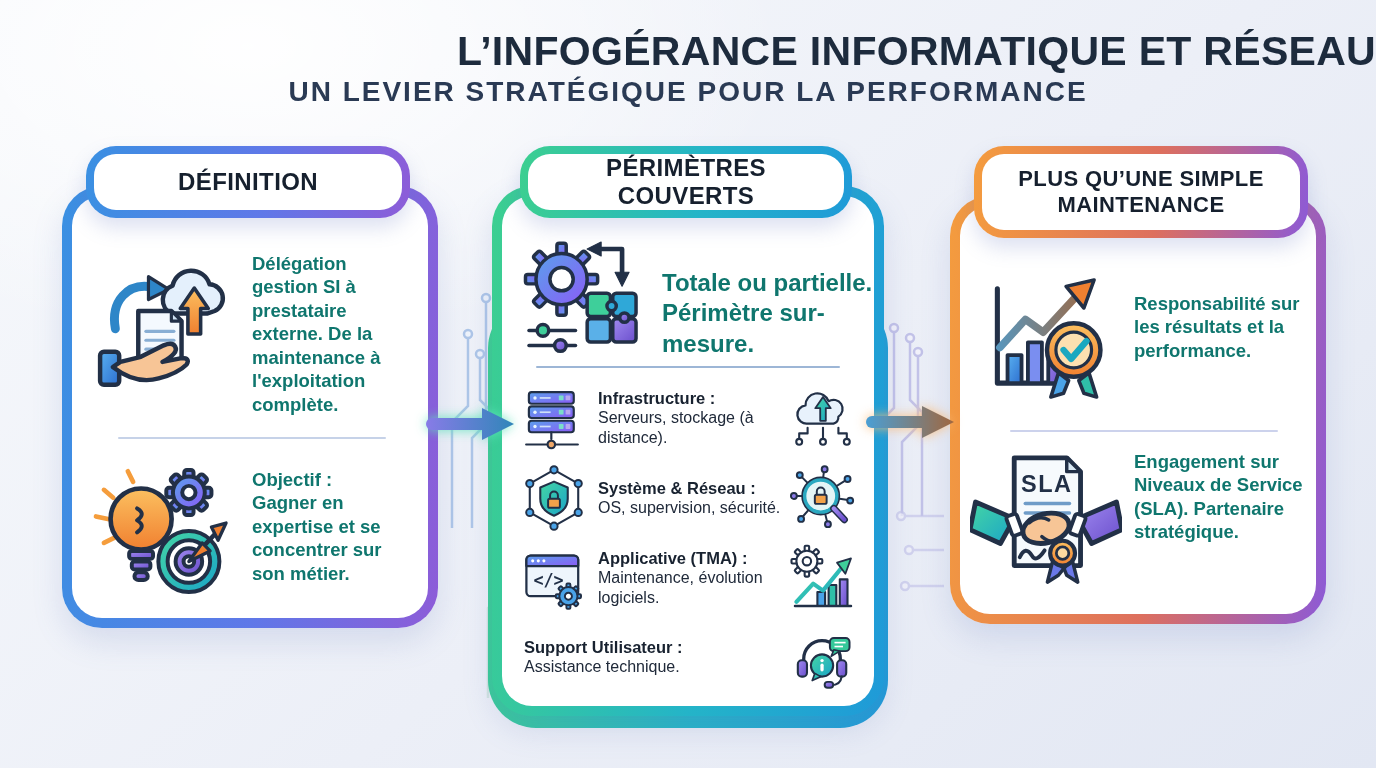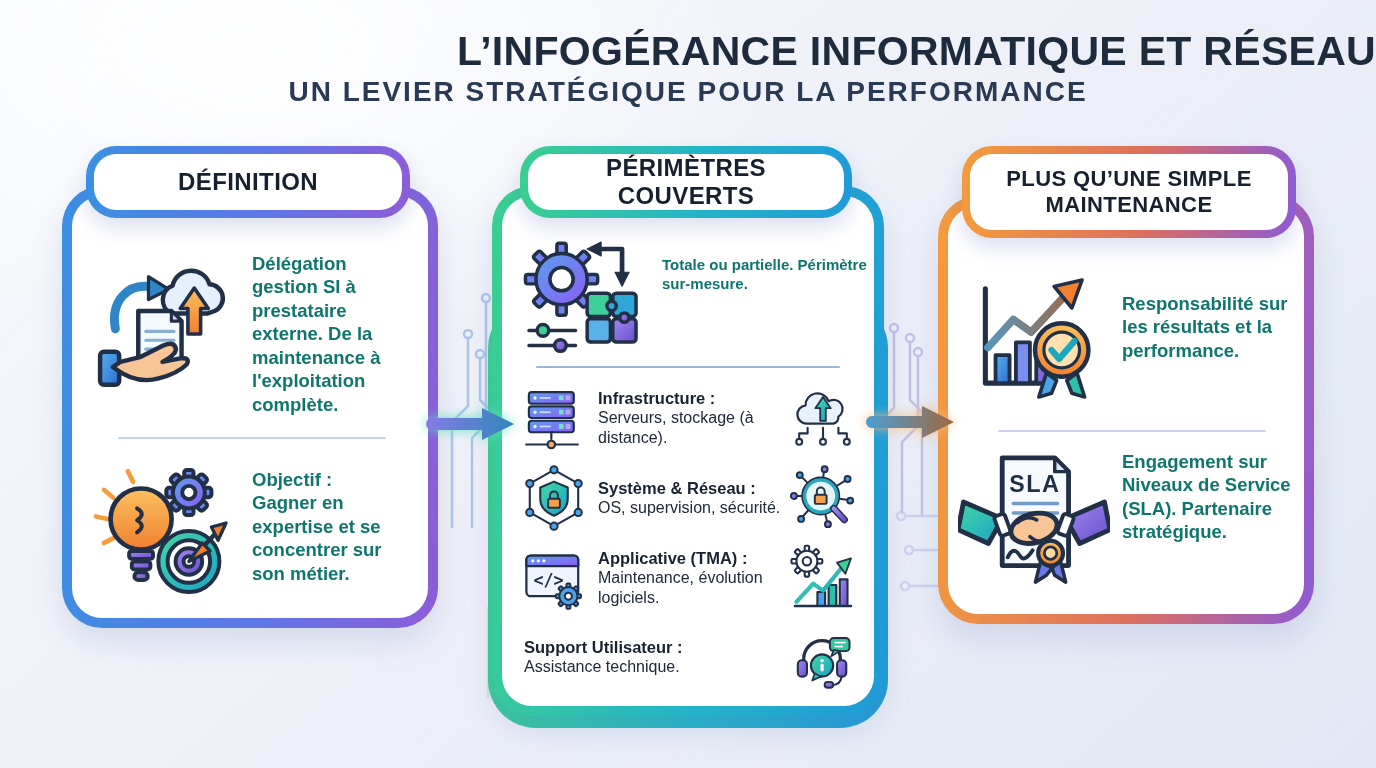--- a/index.html
+++ b/index.html
@@ -16,21 +16,21 @@
     letter-spacing:.3px; color:#1d2b3d; }
   .hdr-sub { top:76px; left:0; width:100%; text-align:center; font-size:28px; font-weight:700;
     letter-spacing:2px; color:#2a3a54; }
 
   
   .panel { border-radius:40px; padding:10px; z-index:2;
     box-shadow:0 14px 30px rgba(100,120,190,.18); }
   .panel-inner { position:relative; width:100%; height:100%; background:#fff; border-radius:30px; }
   .g-def { background:linear-gradient(95deg,#3a90e2 0%,#5f78e8 55%,#8d5cd8 100%); }
   .g-per { background:linear-gradient(95deg,#3ccf90 0%,#24b4c8 55%,#1f9ad8 100%); }
-  .g-mai { background:linear-gradient(95deg,#f49c3e 0%,#dd6f5e 55%,#8d5ad6 100%); }
+  .g-mai { background:linear-gradient(95deg,#f49c3e 0%,#dd6f5e 55%,#8d5ad6 100%);margin-left:12px; }
   .echo { border-radius:48px; z-index:1; }
 
   .pill { border-radius:30px; padding:8px; z-index:4;
     box-shadow:0 10px 20px rgba(100,120,190,.22); }
   .pill-inner { width:100%; height:100%; background:#fff; border-radius:22px;
     display:flex; align-items:center; justify-content:center; text-align:center; padding:0 12px; }
   .pill-txt { font-weight:800; color:#16202e; letter-spacing:.4px; }
 
   .item-txt { font-weight:700; color:#0f766e; font-size:18.5px; line-height:1.27; }
   .divider { height:2px; background:#c6d2e8; border-radius:2px; }
@@ -236,21 +236,21 @@
             <rect x="56" y="50" width="20" height="20" rx="3" fill="#3ecf9a"></rect>
             <rect x="78" y="50" width="20" height="20" rx="3" fill="#2fa8d8"></rect>
             <rect x="56" y="72" width="20" height="20" rx="3" fill="#5ab0e8"></rect>
             <rect x="78" y="72" width="20" height="20" rx="3" fill="url(#gPu)"></rect>
             <circle cx="77" cy="61" r="4" fill="#2fa8d8"></circle>
               <circle cx="88" cy="71" r="4" fill="url(#gPu)"></circle>
           </g>
         </g>
       </svg>
     </div>
-    <div class="abs item-txt" style="left:160px;top:59px;width:212px;font-size:15px">Totale ou partielle. Périmètre sur-mesure.</div>
+    <div class="abs item-txt" style="left:160px;top:72px;width:212px;font-size:24px">Totale ou partielle. Périmètre sur-mesure.</div>
     <div class="abs divider" style="left:34px;right:34px;top:170px;background:#9db6d6"></div>
 
     <div class="abs rows" style="left:16px;right:12px;top:182px">
 
       <div class="row" style="height:80px">
         <div class="icw" style="width:68px;height:72px">
           <svg viewBox="0 0 100 100">
             <g stroke="#223047" stroke-width="3.2" stroke-linecap="round" stroke-linejoin="round">
               <rect x="16" y="12" width="66" height="17" rx="4" fill="url(#gBP)"></rect>
               <rect x="16" y="33" width="66" height="17" rx="4" fill="url(#gBP)"></rect>

